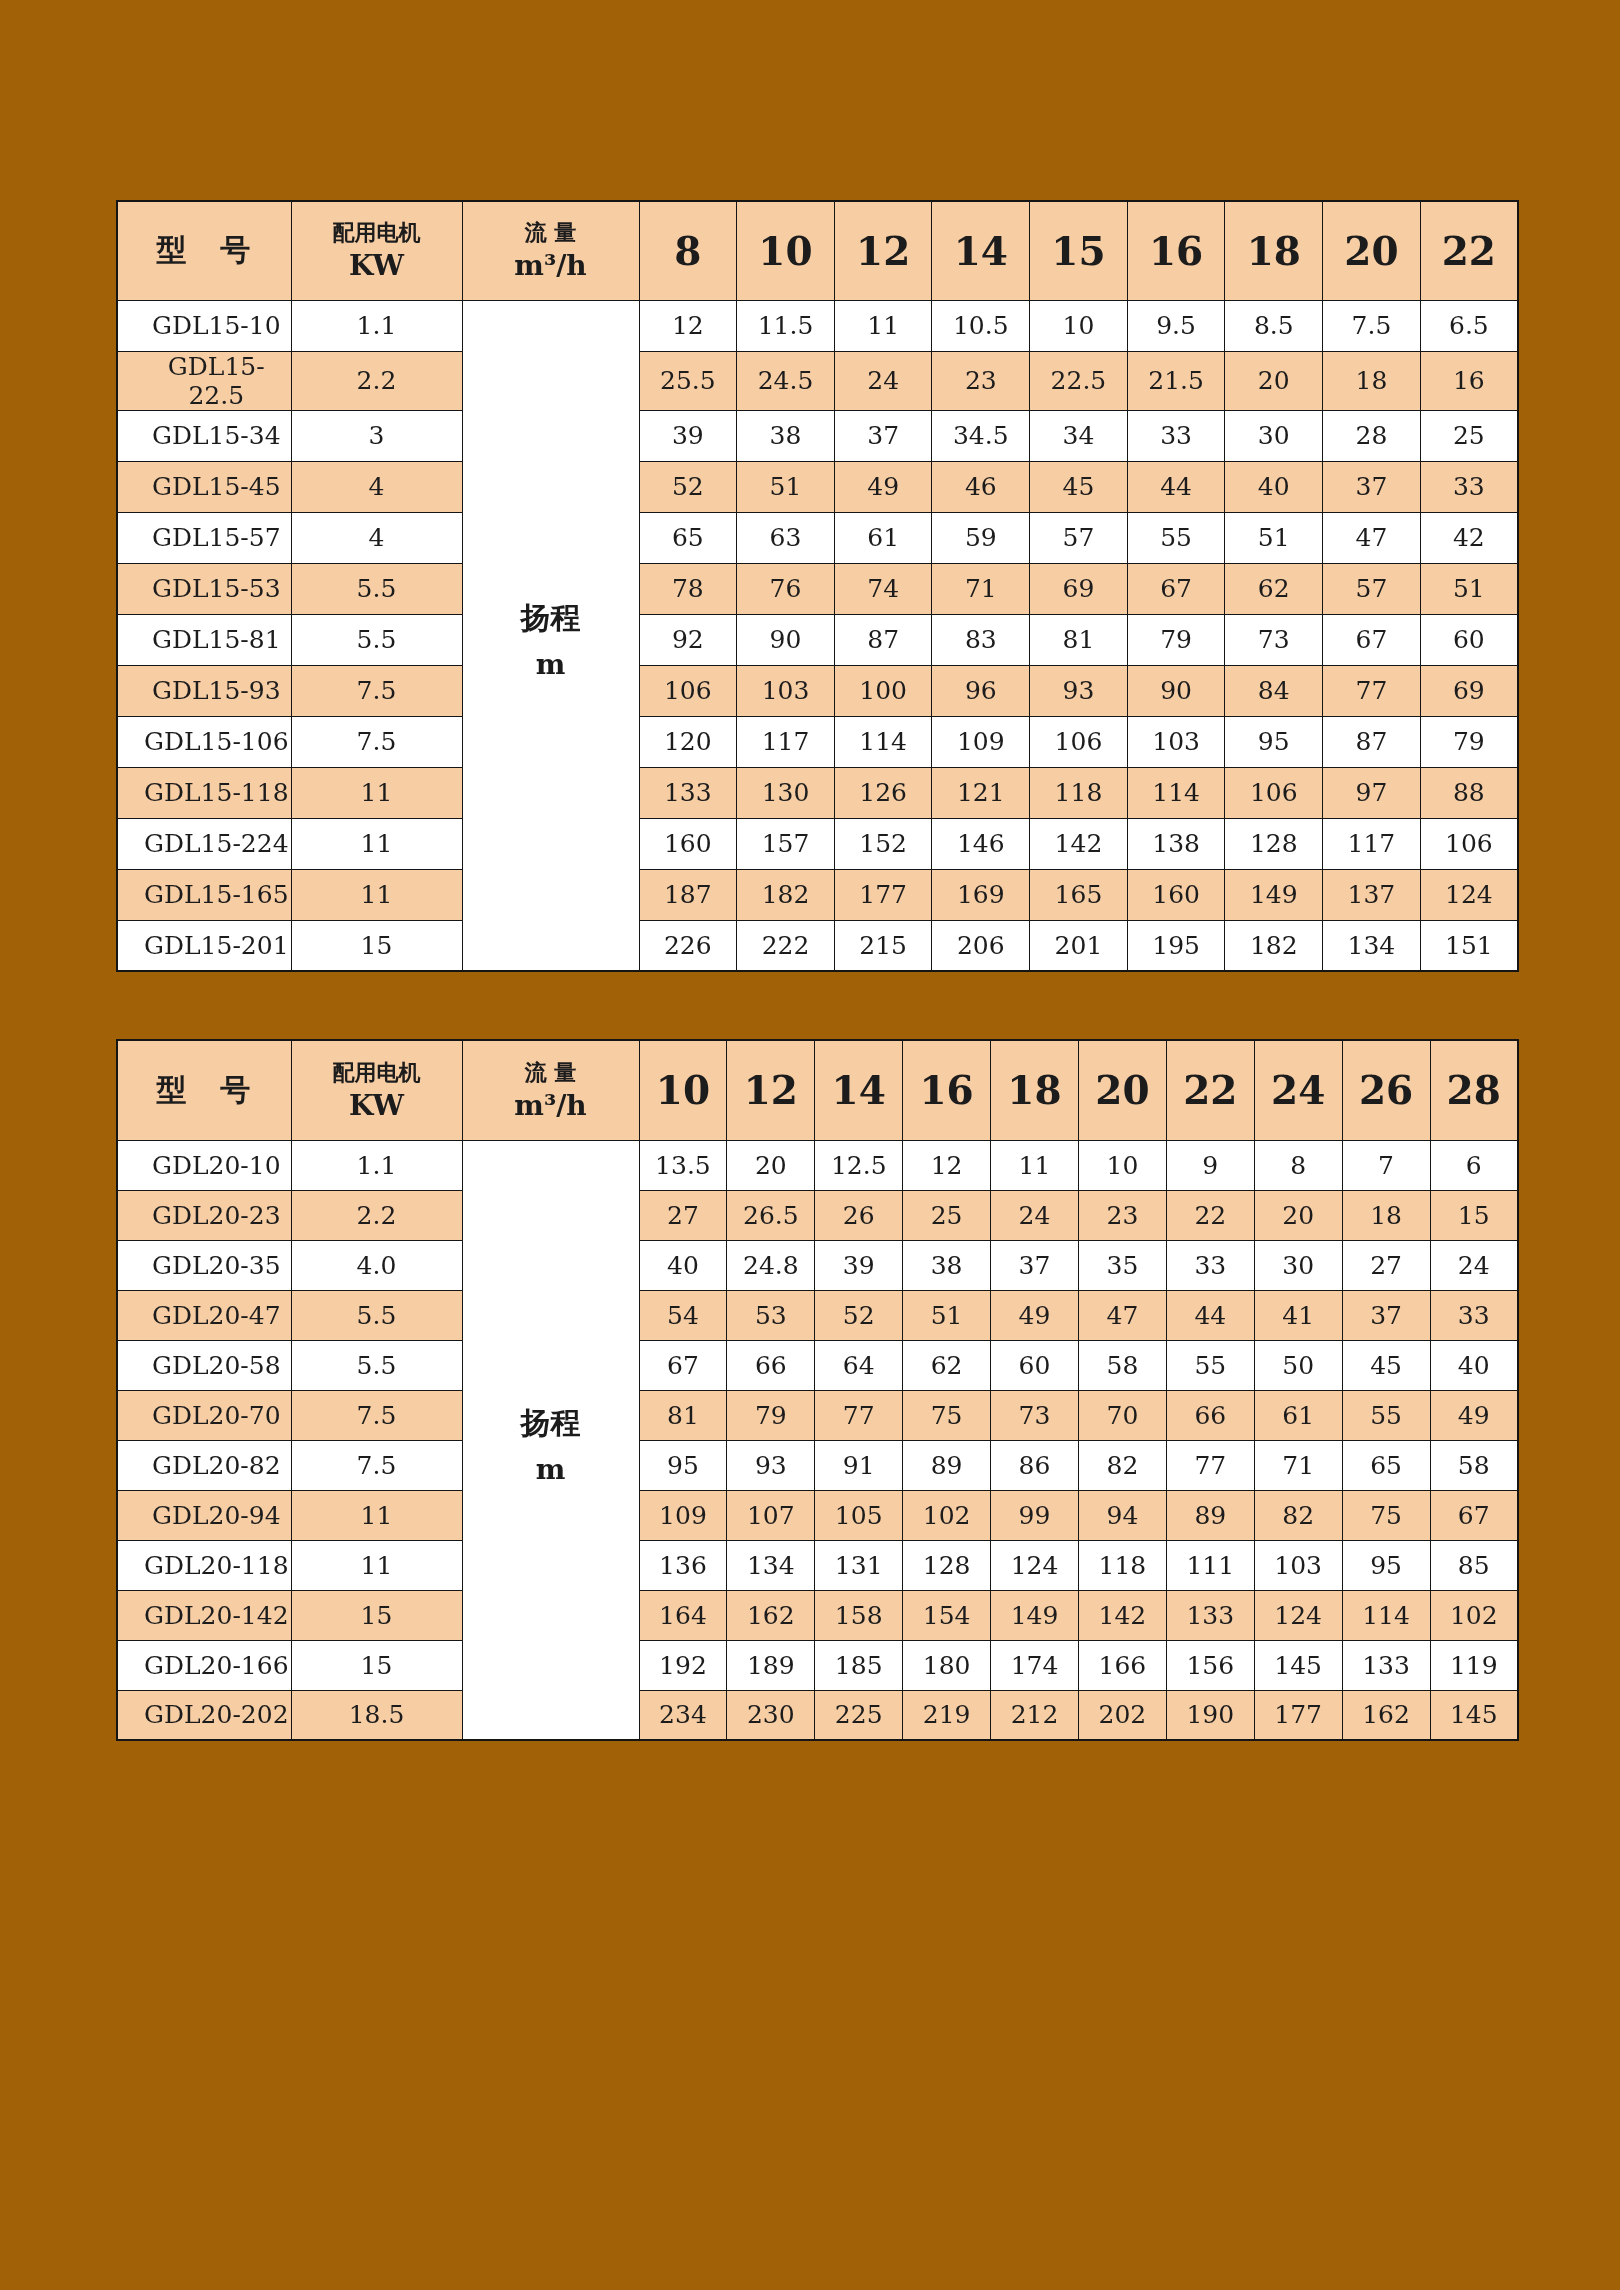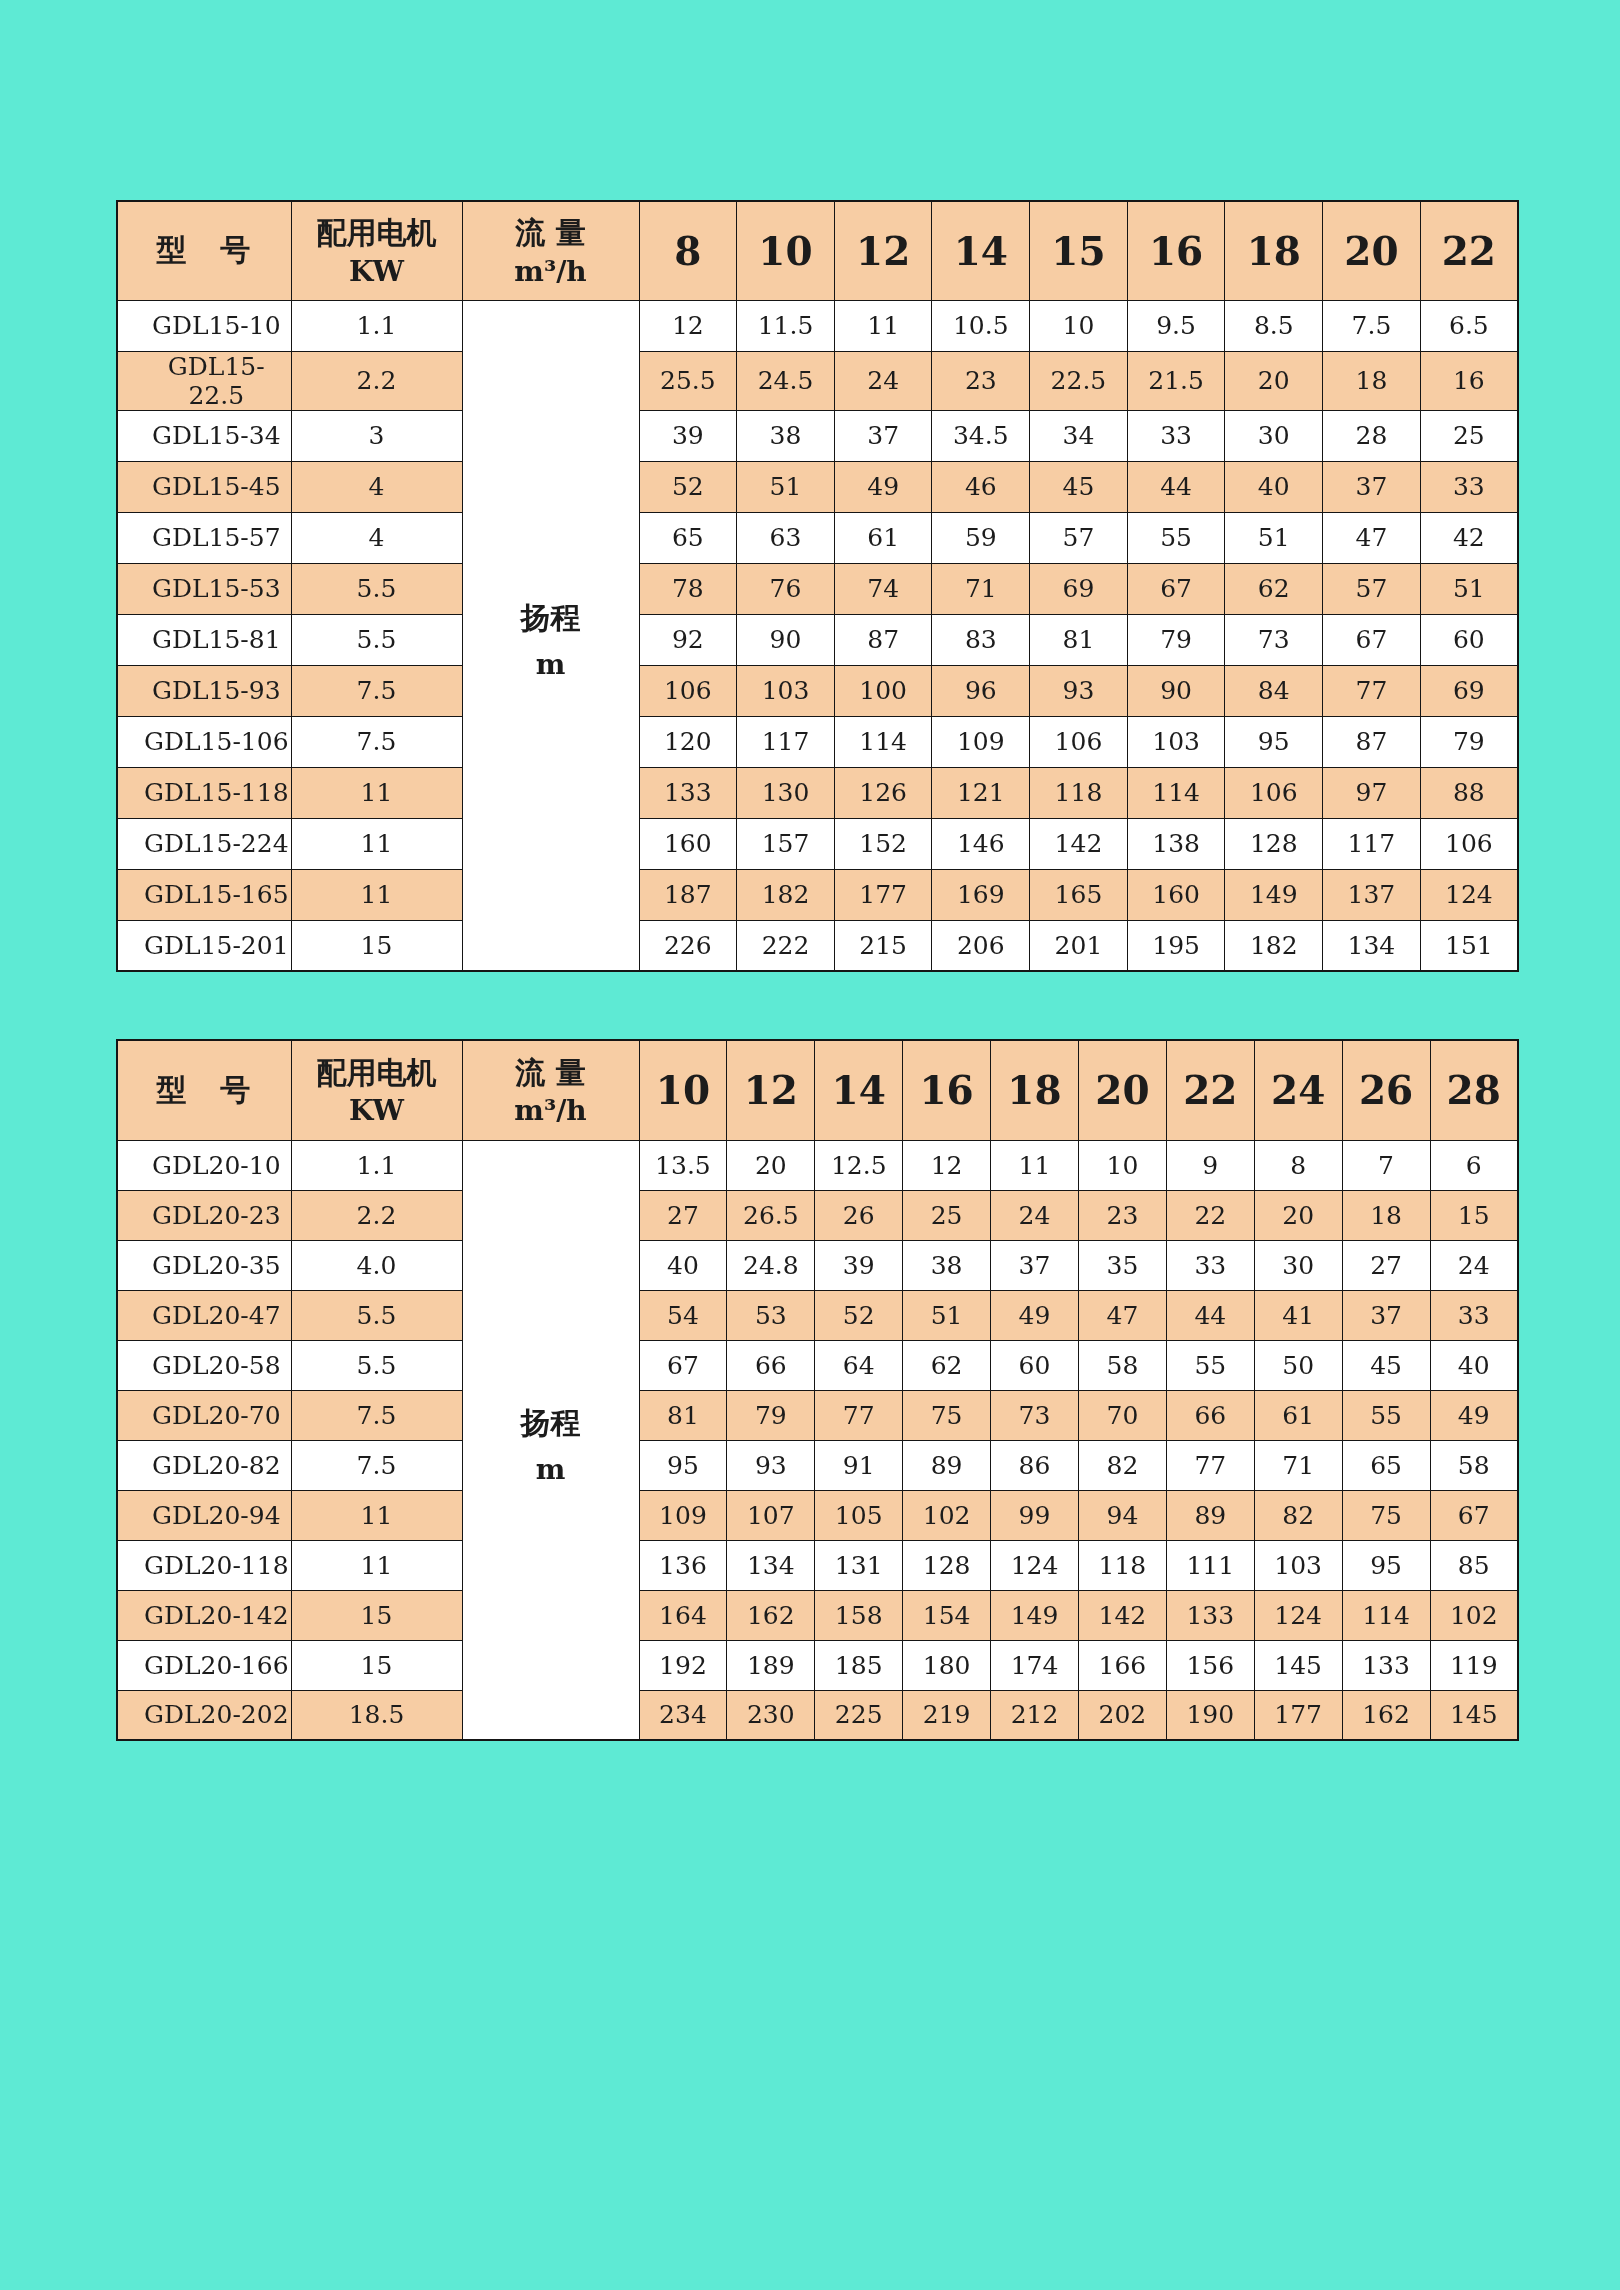--- a/index.html
+++ b/index.html
@@ -1,35 +1,35 @@
 <!DOCTYPE html>
 <html style="font-size:14.3px"><head>
 <meta charset="utf-8">
 <style>
   html,body{margin:0;padding:0;background:#ffffff;}
   .page{
-    position:relative;width:1620px;height:2291px;background:#5eead4;
+    position:relative;width:1620px;height:2291px;background:#a16207;
     font-family:"DejaVu Serif","Liberation Serif",serif;color:#1c1c1c;overflow:hidden;
   }
   table.pump{
     position:absolute;left:116px;border-collapse:collapse;table-layout:fixed;
     background:#ffffff;border:2.7px solid #151515;
   }
   .t1{top:200px;width:1403px;}
   .t2{top:1039px;width:1403px;}
   .pump th,.pump td{border:1.8px solid #151515;padding:0;overflow:hidden;}
   .pump thead th{
     background:#F7CDA4;font-weight:bold;text-align:center;vertical-align:middle;
   }
   .t1 thead tr{height:99px;}
   .t2 thead tr{height:100px;}
   .t1 tbody tr{height:51px;}
   .t2 tbody tr{height:50px;}
   .h-model{font-size:30px;letter-spacing:1.8px;}
-  .hdr-line1{font-size:30px;line-height:1.35;}
+  .hdr-line1{font-size:22px;line-height:1.35;}
   .hdr-line2{font-size:28px;line-height:1.25;}
   .h-num{font-size:39px;padding-top:29px;}
   .pump tbody td{
     font-size:25px;text-align:center;vertical-align:middle;background:#ffffff;
   }
   td.c-model-cell{text-align:left;padding-left:24px;}
   tr.shaded td{background:#F7CDA4;}
   td.head-merged{background:#ffffff;font-weight:bold;text-align:center;}
   td.head-merged .hdr-line1{font-size:30px;line-height:2.0;}
   td.head-merged .hdr-line2{font-size:28px;line-height:1.2;}

